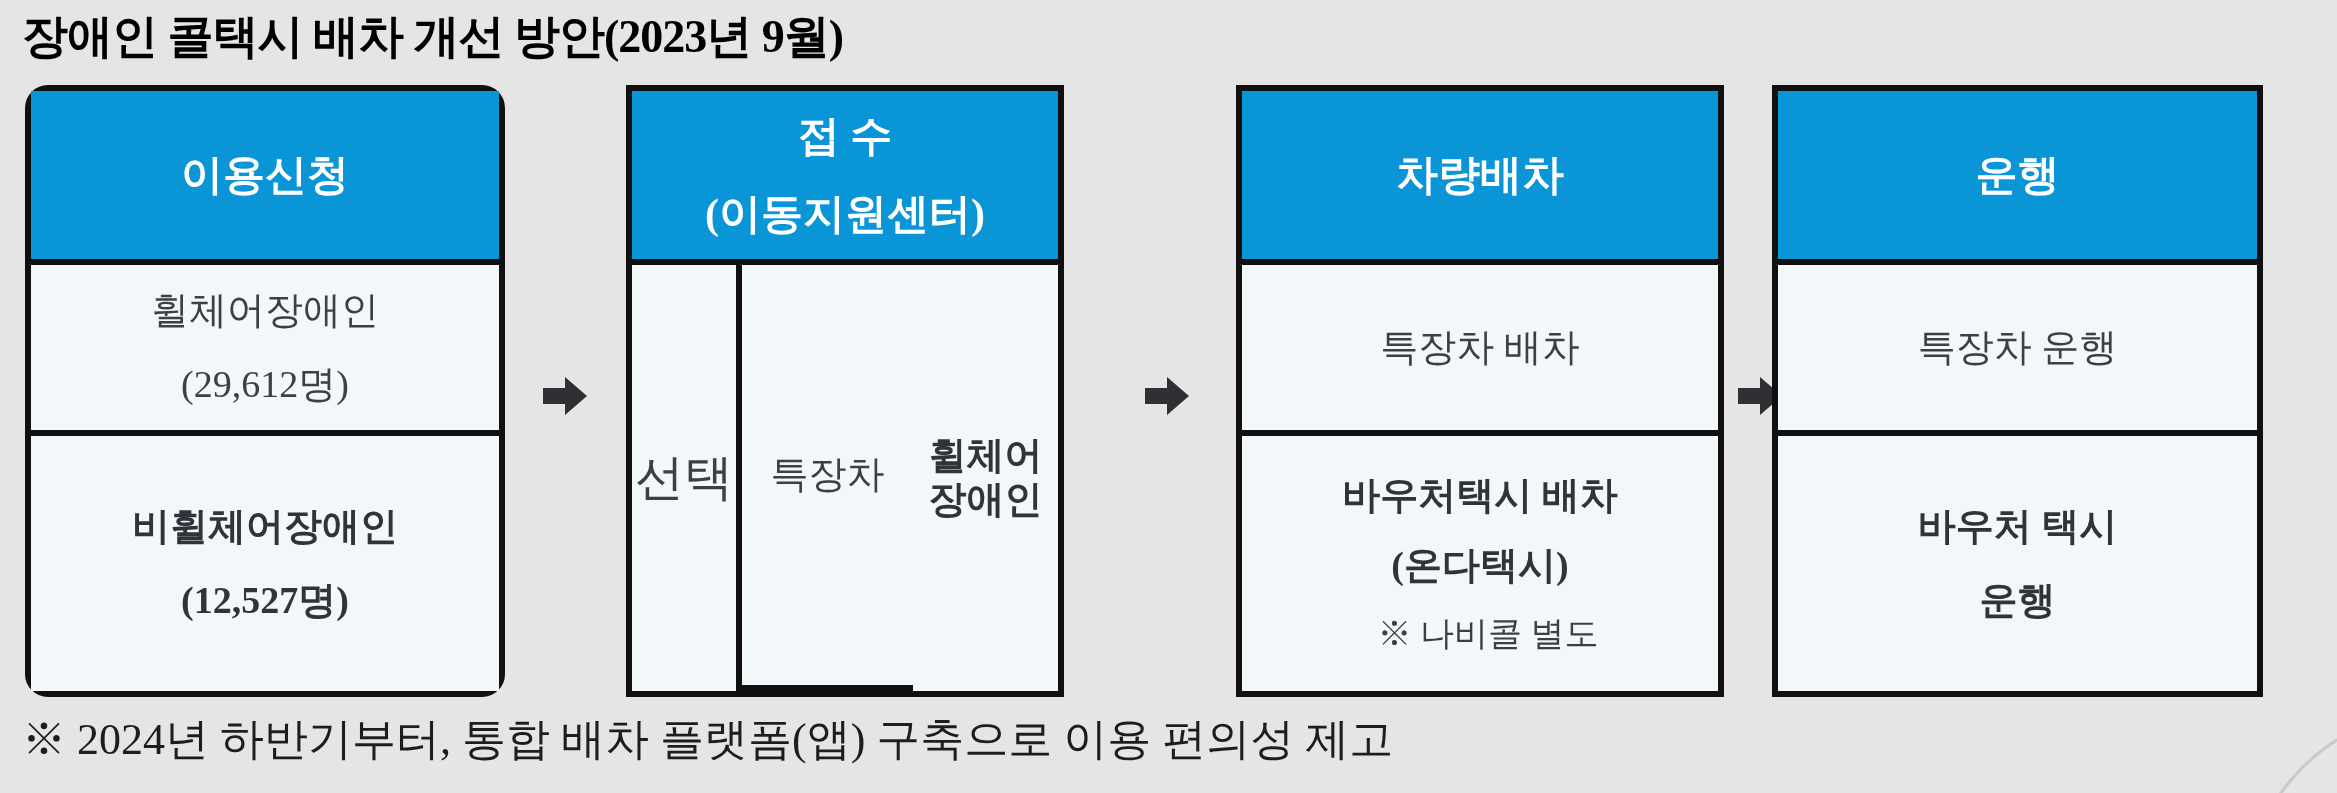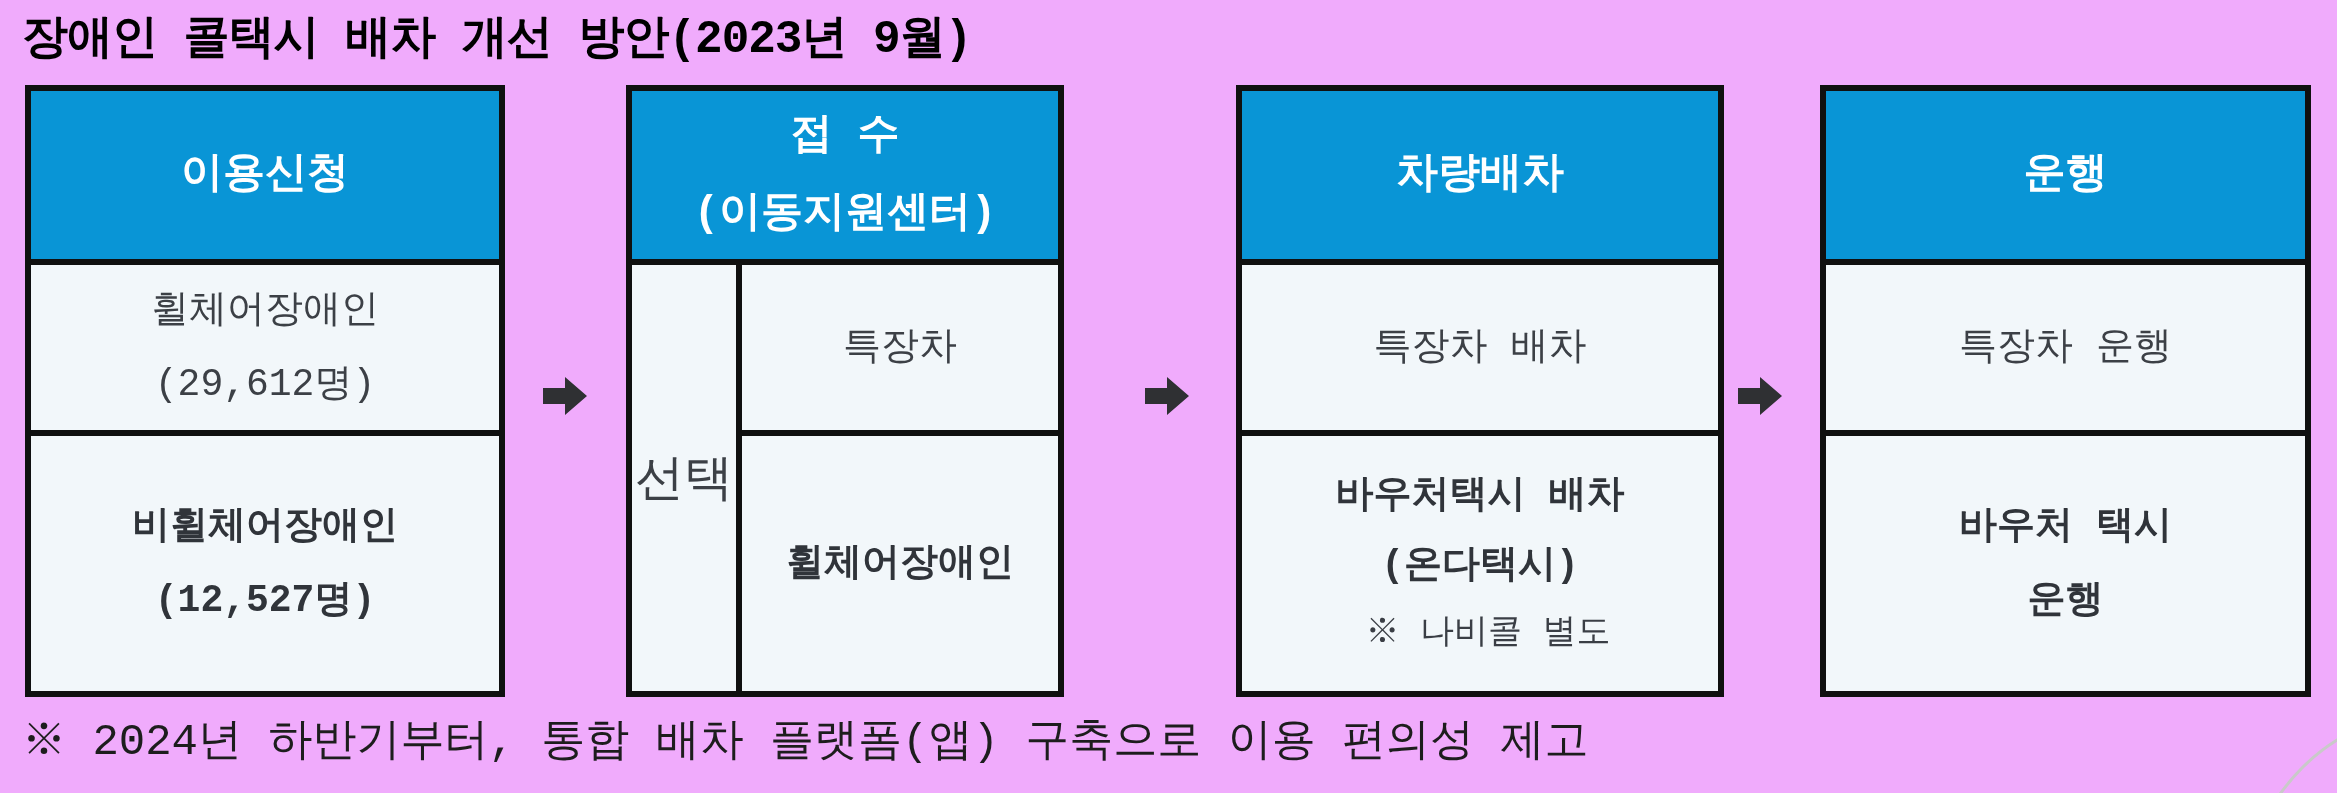--- a/index.html
+++ b/index.html
@@ -1,39 +1,39 @@
 <!DOCTYPE html>
 <html><head>
 <meta charset="utf-8">
 <style>
   html,body{margin:0;padding:0;background:#ffffff;}
   .canvas{
     position:relative;
     width:2337px;height:793px;
-    background:#f0abfc;
+    background:#e5e5e5;
     overflow:hidden;
-    font-family:Liberation Mono, monospace;
+    font-family:Liberation Serif, serif;
     color:#1d1d1d;
   }
   .page-title{
     position:absolute;left:22px;top:6px;
     font-size:46px;font-weight:800;letter-spacing:-1px;color:#000000;
     white-space:nowrap;
   }
   .flow-box{
     position:absolute;top:85px;height:612px;
     border:6px solid #101010;
     box-sizing:border-box;
     display:flex;flex-direction:column;
     background:#F2F7FA;
   }
-  .box1{left:25px;width:480px;}
+  .box1{left:25px;width:480px;border-radius:23px;}
   .box2{left:626px;width:438px;}
   .box3{left:1236px;width:488px;}
-  .box4{left:1820px;width:491px;}
+  .box4{left:1772px;width:491px;}
   .box-header{
     height:174px;flex:0 0 174px;
     background:#0995D6;
     border-bottom:6px solid #101010;
     box-sizing:border-box;
     display:flex;flex-direction:column;align-items:center;justify-content:center;
     gap:32px;
     color:#ffffff;font-size:42px;font-weight:700;
     text-align:center;line-height:1.1;
   }
@@ -50,21 +50,21 @@
   .cell-bottom{flex:1 1 auto;}
   .bold-cell{font-weight:700;color:#30343A;}
   .split-body{flex-direction:row;}
   .select-col{
     flex:0 0 110px;
     border-right:6px solid #101010;
     box-sizing:border-box;
     display:flex;align-items:center;justify-content:center;
     font-size:49px;color:#3C4046;
   }
-  .option-col{flex:1 1 auto;display:flex;flex-direction:column;min-height:0;border-radius:15px;}
+  .option-col{flex:1 1 auto;display:flex;flex-direction:row;min-height:0;border-radius:15px;}
   .note-line{font-size:34px;font-weight:400;color:#3A3E45;margin-left:16px;}
   .flow-arrow{
     position:absolute;top:375px;width:46px;height:42px;
   }
   .footnote{
     position:absolute;left:22px;top:710px;
     font-size:44px;color:#1d1d1d;
     white-space:nowrap;
   }
   .corner-arc{position:absolute;right:0;bottom:0;width:150px;height:95px;pointer-events:none;}

